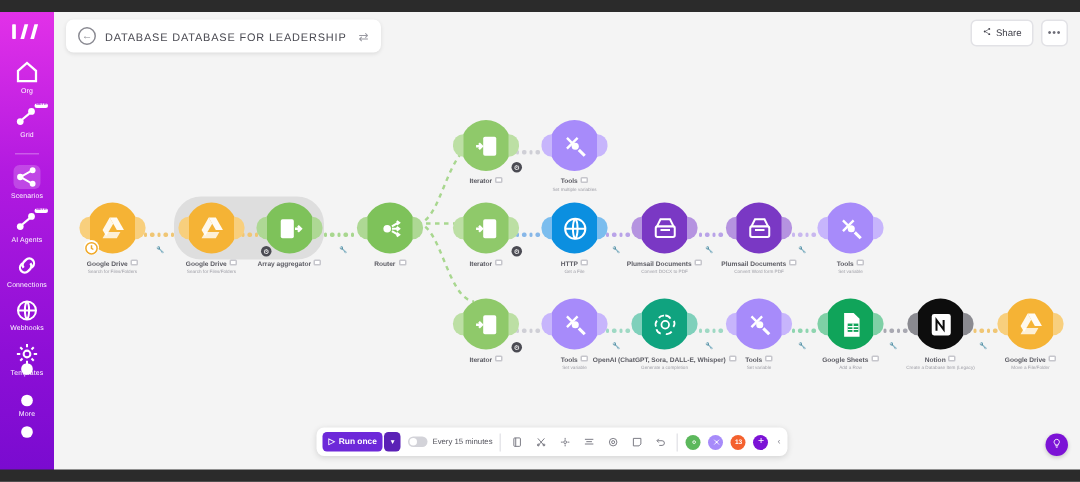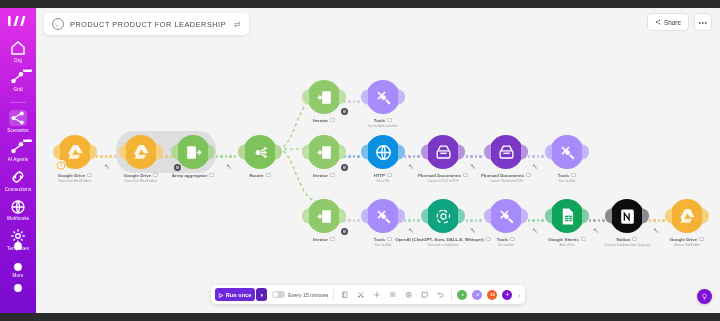--- a/index.html
+++ b/index.html
@@ -191,21 +191,21 @@
           </svg>
       </div>
       <div class="lbl">More</div>
     </div>
   </div>
 
   <div class="canvas">
 
     <div class="title-pill">
       <span class="back-ico">←</span>
-      <span class="title-txt">PRODUCT PRODUCT FOR LEADERSHIP</span>
+      <span class="title-txt">DATABASE DATABASE FOR LEADERSHIP</span>
       <span class="swap-ico">⇄</span>
     </div>
 
     <div class="hdr-right">
       <div class="btn-white">
         <span>
           <svg viewBox="0 0 24 24" width="6" height="6" fill="#41414a">
               <circle cx="18" cy="5" r="2.6"></circle>
               <circle cx="18" cy="19" r="2.6"></circle>
               <circle cx="6" cy="12" r="2.6"></circle>

